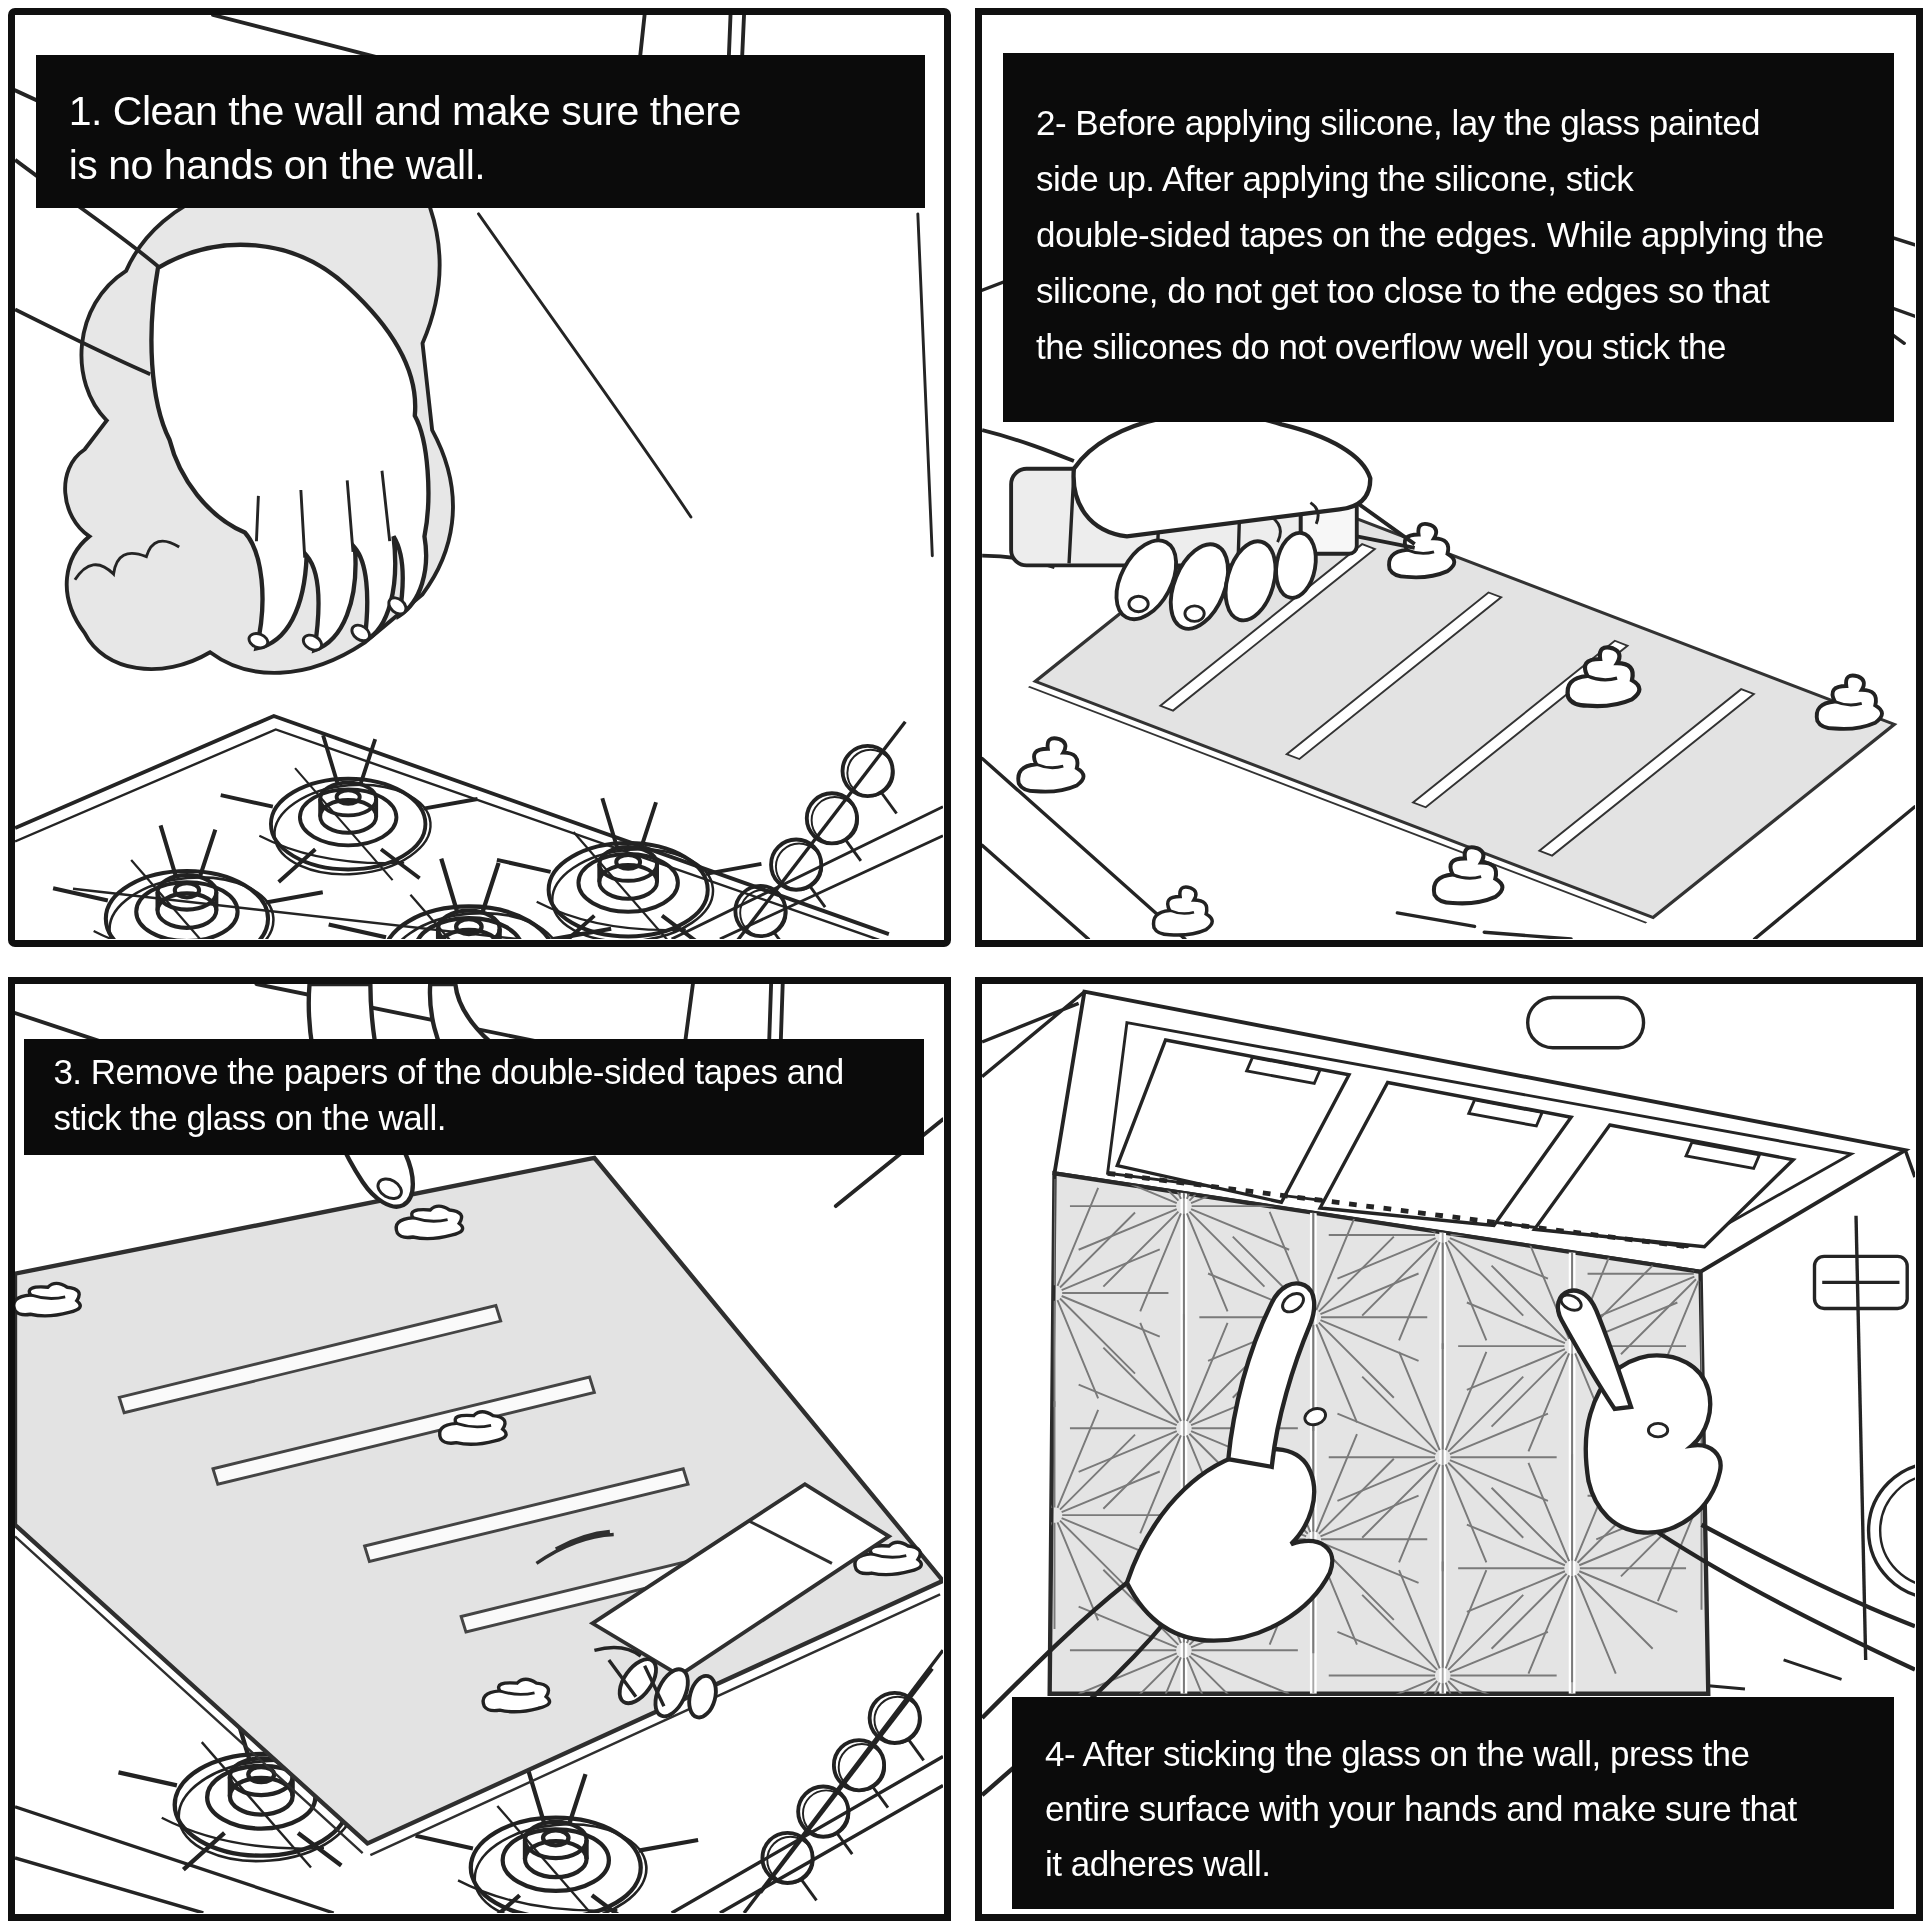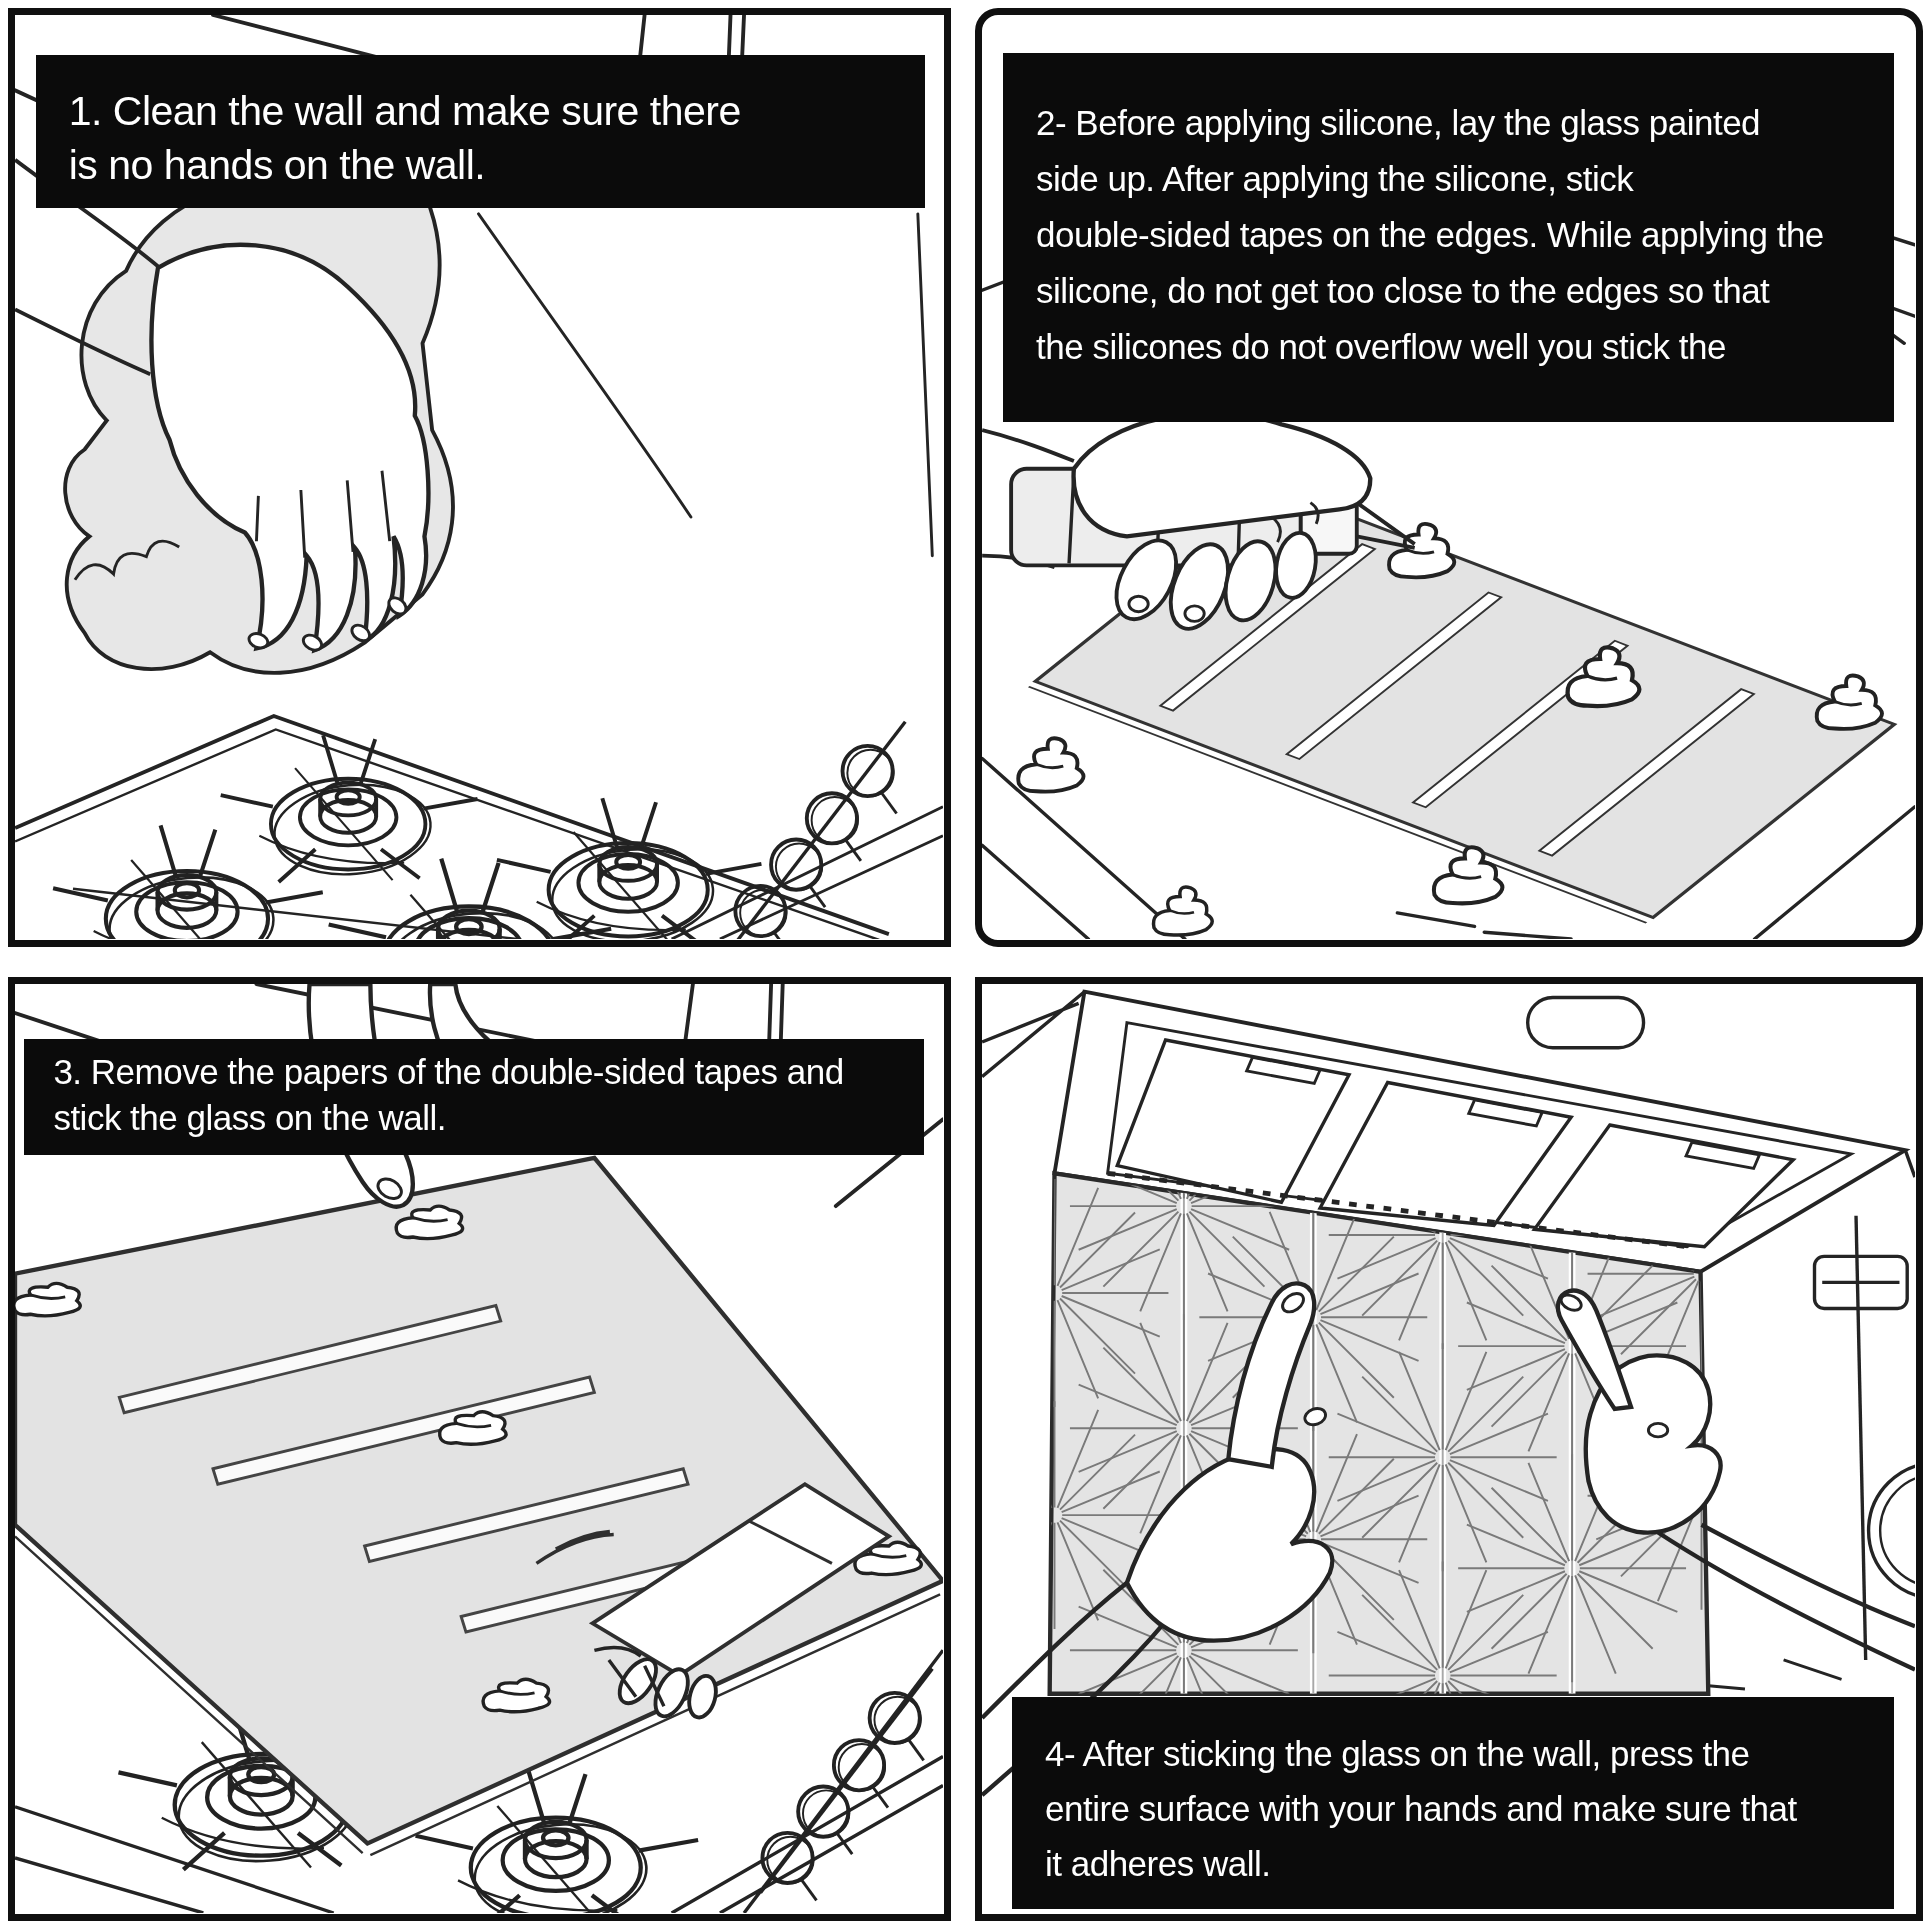--- a/index.html
+++ b/index.html
@@ -1,20 +1,20 @@
 <!DOCTYPE html>
 <html><head>
 <meta charset="utf-8">
 <style>
   html,body{margin:0;padding:0;background:#ffffff;}
   #stage{position:relative;width:1931px;height:1931px;background:#ffffff;
          font-family:"Liberation Sans", sans-serif;overflow:hidden;}
   .panel{position:absolute;background:#ffffff;border:7.7px solid #101010;box-sizing:border-box;}
-  #panel-1{left:7.7px;top:7.7px;width:943px;height:939px;}
-  #panel-2{left:975px;top:7.7px;width:948px;height:939px;border-radius:23px;}
+  #panel-1{left:7.7px;top:7.7px;width:943px;height:939px;border-radius:7px;}
+  #panel-2{left:975px;top:7.7px;width:948px;height:939px;}
   #panel-3{left:7.7px;top:977px;width:943px;height:944px;}
   #panel-4{left:975px;top:977px;width:948px;height:944px;}
   .panel svg{position:absolute;left:0;top:0;}
   .caption{position:absolute;background:#0b0b0b;color:#ffffff;z-index:5;
            letter-spacing:-0.5px;box-sizing:border-box;}
   .caption .ln{white-space:nowrap;}
   #cap-1{left:21px;top:40px;width:889px;height:153px;padding:29px 0 0 33px;
          font-size:41px;line-height:54px;}
   #cap-2{left:21px;top:38px;width:891px;height:369px;padding:42px 0 0 33px;
          font-size:35px;line-height:56px;}

